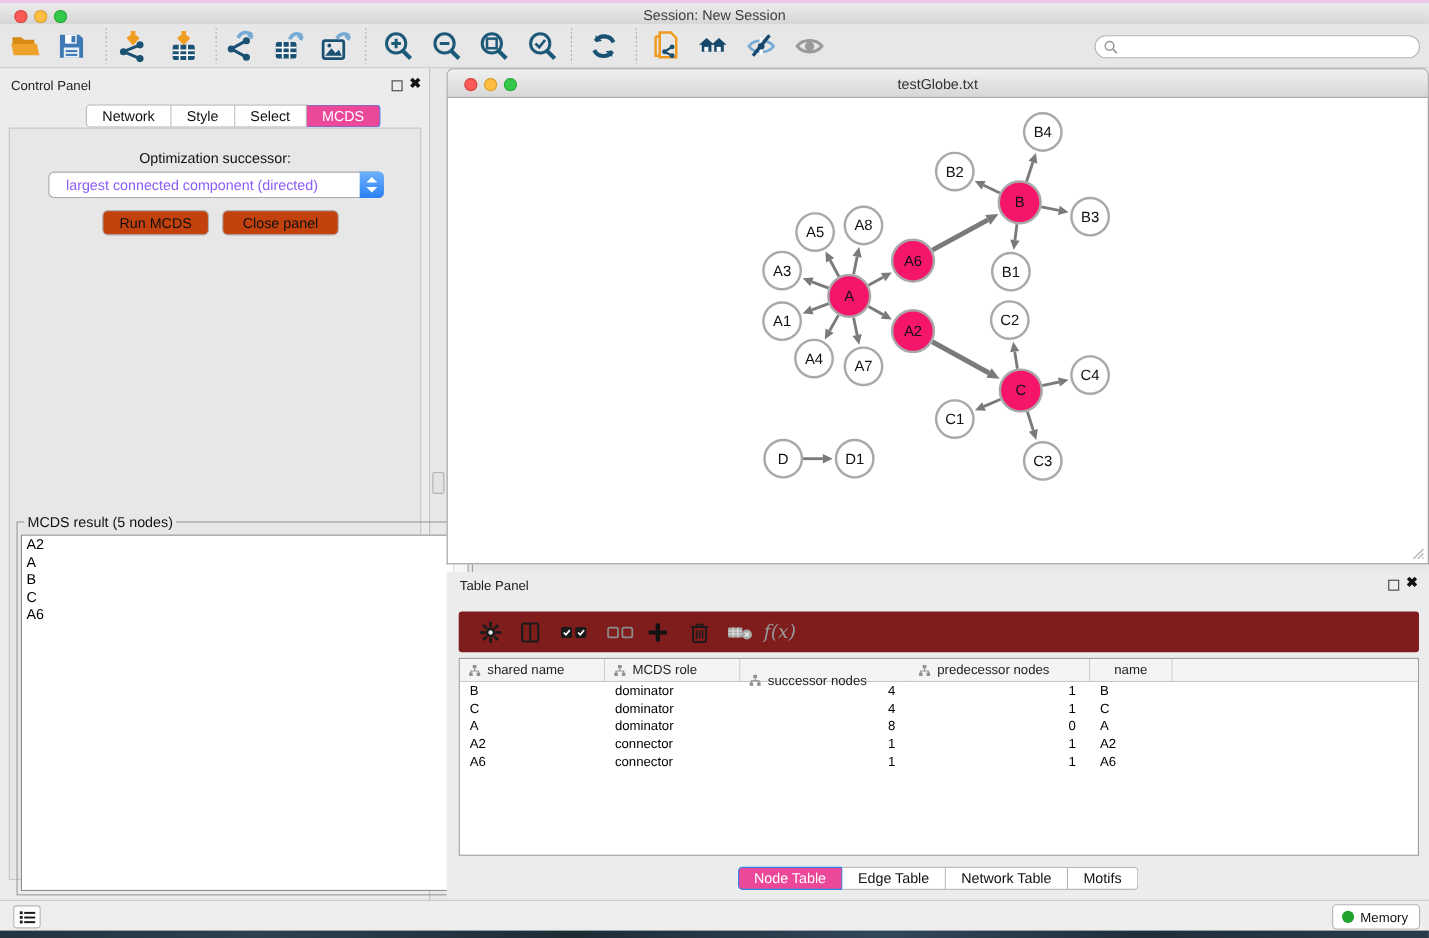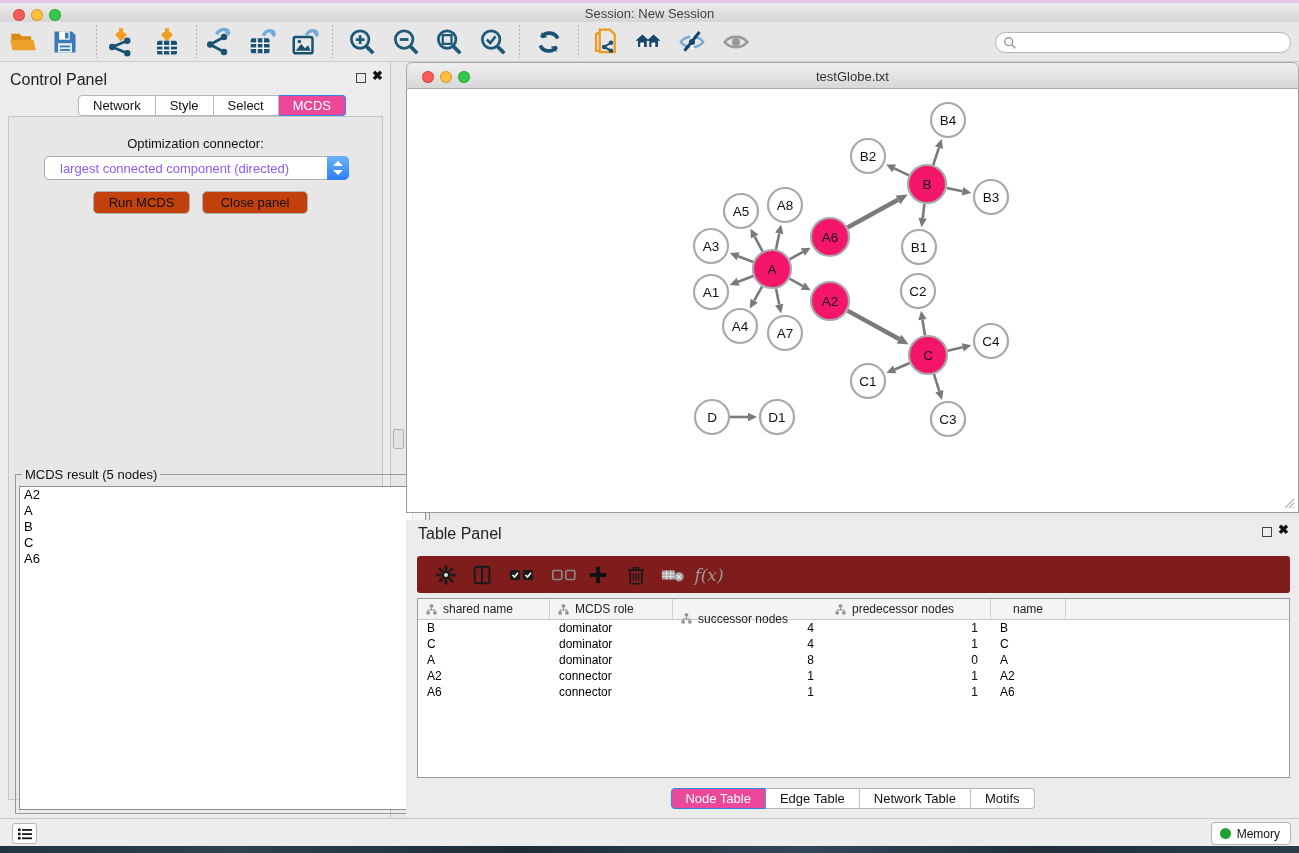--- a/index.html
+++ b/index.html
@@ -26,21 +26,21 @@
           background-image:repeating-linear-gradient(#b2b2b2 0 2px, transparent 2px 4px); }
   .searchbox { position:absolute; left:995px; top:10px; width:296px; height:21px;
                background:#fff; border:1px solid #b4b4b4; border-radius:11px;
                display:flex; align-items:center; padding-left:7px; }
   .searchbox input { border:none; outline:none; flex:1; font-size:12px; background:transparent;
                      font-family:"Liberation Sans",sans-serif; }
 
   
   .control-panel { position:absolute; left:0; top:62px; width:391px; height:756px;
                    background:#ececec; border-right:1px solid #c2c2c2; }
-  .panel-header-text { position:absolute; left:10px; top:9px; font-size:16px; color:#222; }
+  .panel-header-text { position:absolute; left:10px; top:9px; font-size:12px; color:#222; }
   .wbtn-float { position:absolute; width:10px; height:10px; border:1.5px solid #444; top:11px; }
   .wbtn-close { position:absolute; top:6px; font-size:13px; font-weight:bold; color:#111; }
   .cp-tabs { position:absolute; left:78px; top:33px; height:21px; display:flex; }
   .seg-tab { height:21px; border:1px solid #b5b5b5; border-left:none; background:#fff;
              font-size:13px; color:#111; display:flex; align-items:center; justify-content:center;
              padding:0 14px; }
   .seg-tab:first-child { border-left:1px solid #b5b5b5; border-radius:4px 0 0 4px; }
   .seg-tab:last-child { border-radius:0 4px 4px 0; }
   .seg-tab.active { background:#ec4899; border-color:#2e86ea; color:#fff; }
   .cp-inner { position:absolute; left:8px; top:54px; width:375px; height:684px;
@@ -274,21 +274,21 @@
   <span class="wbtn-close" style="right:7px">✖</span>
 
   <div class="cp-tabs" id="control-tabs">
       <span class="seg-tab">Network</span>
       <span class="seg-tab">Style</span>
       <span class="seg-tab">Select</span>
       <span class="seg-tab active">MCDS</span>
     </div>
 
   <div class="cp-inner">
-    <div class="opt-label">Optimization connector:</div>
+    <div class="opt-label">Optimization successor:</div>
     <div class="dropdown">
       <span class="val">largest connected component (directed)</span>
       <span class="dd-cap">
           <span class="up"></span>
           <span class="down"></span>
         </span>
     </div>
     <button class="cp-btn" style="left:84px; width:97px">Run MCDS</button>
     <button class="cp-btn" style="left:193px; width:106px">Close panel</button>
 

